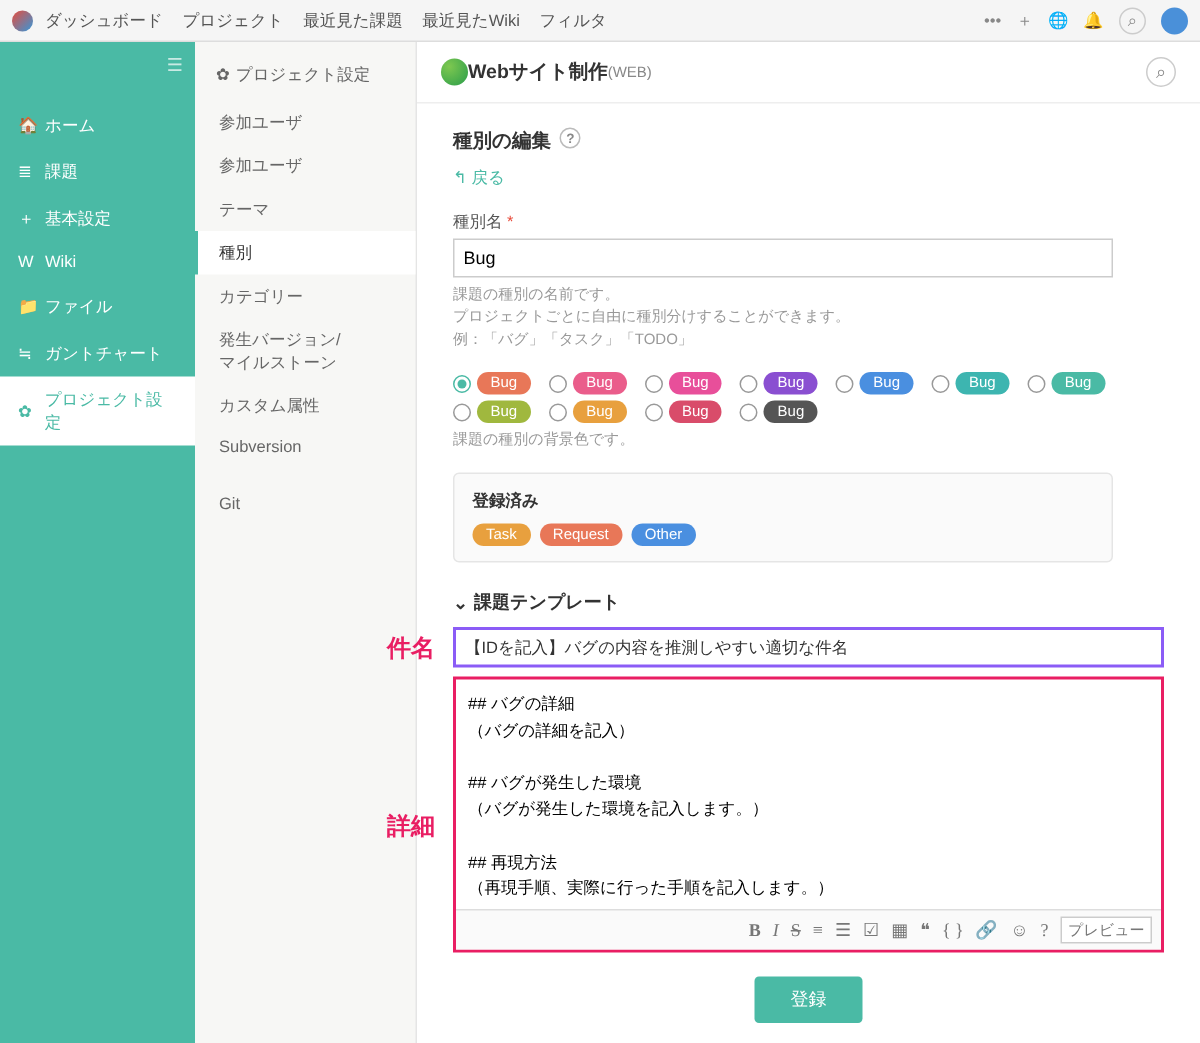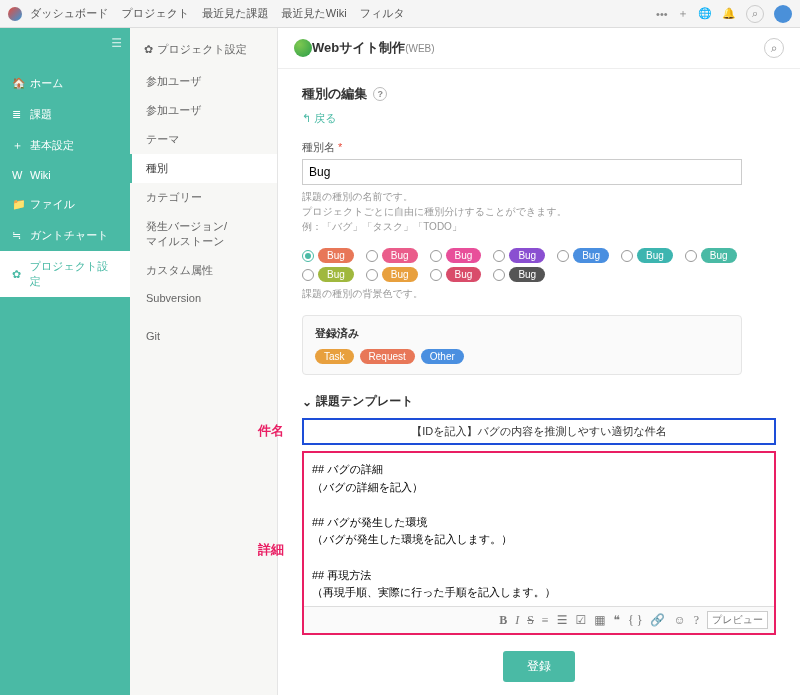--- a/index.html
+++ b/index.html
@@ -22,41 +22,41 @@
   .subnav ul { list-style: none; }
   .subnav li { padding: 7px 16px; font-size: 11px; color: #666; cursor: pointer; }
   .subnav li.active { background: #fff; color: #333; border-left: 2px solid #4abaa5; padding-left:14px;}
   .main { flex: 1; min-height: 667px; }
   .mainhead { padding: 10px 16px; border-bottom: 1px solid #eee; display: flex; align-items: center; gap: 0; }
   .mainhead .globe { width: 18px; height: 18px; border-radius:50%; background: radial-gradient(circle at 30% 30%, #7ec850, #2a9d4a);}
   .mainhead h1 { font-size: 13px; font-weight: bold; }
   .mainhead .key { font-size: 10px; color:#888; }
   .mainhead .search { margin-left: auto; width:20px; height:20px; border:1px solid #ccc; border-radius:50%; display:flex;align-items:center;justify-content:center;color:#888;cursor:pointer;}
   .content { padding: 16px 24px 24px; }
-  .content h2 { font-size: 13px; font-weight: bold; margin-bottom: 8px; display:flex; align-items:center; gap:6px;}
+  .content h2 { font-size: 13px; font-weight: bold; margin-bottom: 8px; display:flex; align-items:flex-start; gap:6px;}
   .help { width:14px;height:14px;border:1px solid #bbb;border-radius:50%;display:inline-flex;align-items:center;justify-content:center;font-size:9px;color:#888;}
   .back { color: #4abaa5; font-size: 11px; cursor:pointer; margin-bottom: 14px; display:inline-block;}
   .field { margin-bottom: 14px; }
   .label { font-size: 11px; color: #555; margin-bottom: 4px; }
   .req { color: #e74c3c; }
   input[type=text] { width: 100%; max-width: 440px; padding: 5px 6px; border: 1px solid #ccc; font-size: 12px; }
   .hint { font-size: 10px; color: #999; margin-top: 4px; line-height: 1.5; }
   .colors { display: flex; flex-wrap: wrap; gap: 4px 12px; max-width: 440px; }
   .coloropt { display: flex; align-items: center; gap: 4px; cursor:pointer;}
   .radio { width: 12px; height: 12px; border: 1px solid #999; border-radius: 50%; display:inline-block; position:relative;}
   .radio.on { border-color:#4abaa5; }
   .radio.on::after { content:""; position:absolute; inset:2px; background:#4abaa5; border-radius:50%;}
   .pill { display:inline-block; padding: 2px 9px; border-radius: 10px; color:#fff; font-size:10px; }
   .panel { border:1px solid #e5e5e5; background:#fafafa; border-radius:4px; padding:10px 12px; margin-top:6px; max-width:440px;}
   .panel h3 { font-size:11px; font-weight:bold; margin-bottom:8px;}
   .chips { display:flex; gap:6px;}
   .collapser { margin-top:18px; font-size:12px; font-weight:bold; display:flex; align-items:center; gap:4px; cursor:pointer;}
   .template { margin-top:8px; position:relative; }
-  .annot { position:absolute; left:-44px; color:#e91e63; font-size:13px; font-weight:bold; }
-  .subject-box { border:2px solid #1d4ed8; padding:4px 6px; font-size:11px; color:#333;text-align:center; }
+  .annot { position:absolute; left:-44px; color:#e91e63; font-size:16px; font-weight:bold; }
+  .subject-box { border:2px solid #8b5cf6; padding:4px 6px; font-size:11px; color:#333; }
   .detail-box { border:2px solid #e91e63; margin-top:6px; }
   .detail-box textarea { width:100%; border:none; resize:none; padding:8px; font-size:11px; font-family:inherit; height:150px; outline:none; line-height:1.6;}
   .toolbar { border-top:1px solid #ddd; background:#fafafa; padding:4px 6px; display:flex; gap:8px; justify-content:flex-end; align-items:center; color:#777; font-size:12px;}
   .toolbar .tbtn { cursor:pointer; font-family:serif;}
   .toolbar .preview { border:1px solid #ccc; padding:1px 4px; font-size:10px; cursor:pointer; background:#fff;}
   .submit-row { text-align:center; margin-top:16px; }
   .submit { background:#4abaa5; color:#fff; border:none; padding:7px 24px; font-size:12px; border-radius:3px; cursor:pointer;}
 </style>
 </head>
 <body>

